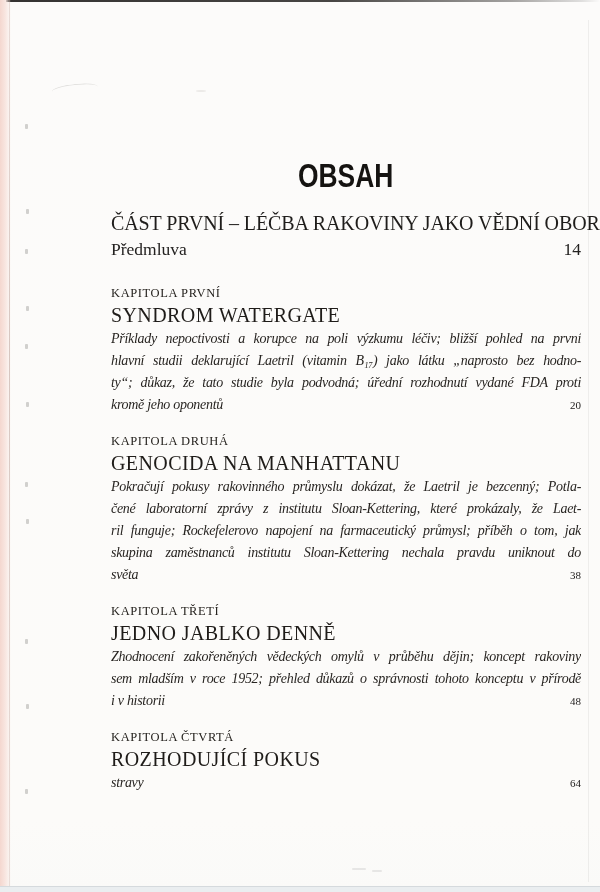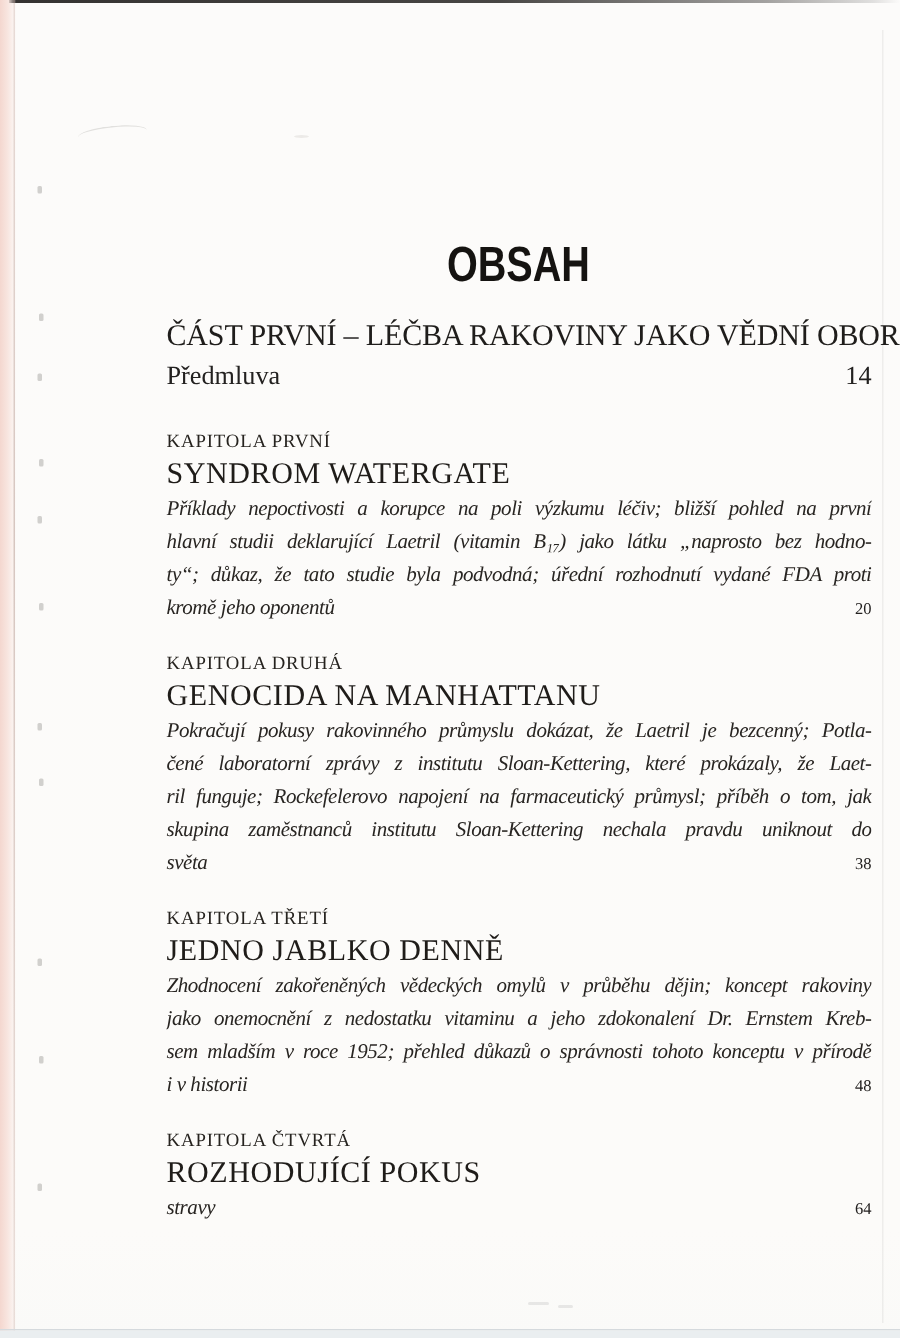--- a/index.html
+++ b/index.html
@@ -144,21 +144,20 @@
           <span class="pg">38</span>
         </div>
       </div>
     </div>
 
     <div class="chapter">
       <div class="kicker">KAPITOLA TŘETÍ</div>
       <div class="ctitle">JEDNO JABLKO DENNĚ</div>
       <div class="desc">
         <div class="jline">Zhodnocení zakořeněných vědeckých omylů v průběhu dějin; koncept rakoviny</div>
-        <div class="jline">jako onemocnění z nedostatku vitaminu a jeho zdokonalení Dr. Ernstem Kreb-</div>
         <div class="jline">sem mladším v roce 1952; přehled důkazů o správnosti tohoto konceptu v přírodě</div>
         <div class="lastline">
           <span>i v historii</span>
           <span class="pg">48</span>
         </div>
       </div>
     </div>
 
     <div class="chapter">
       <div class="kicker">KAPITOLA ČTVRTÁ</div>

